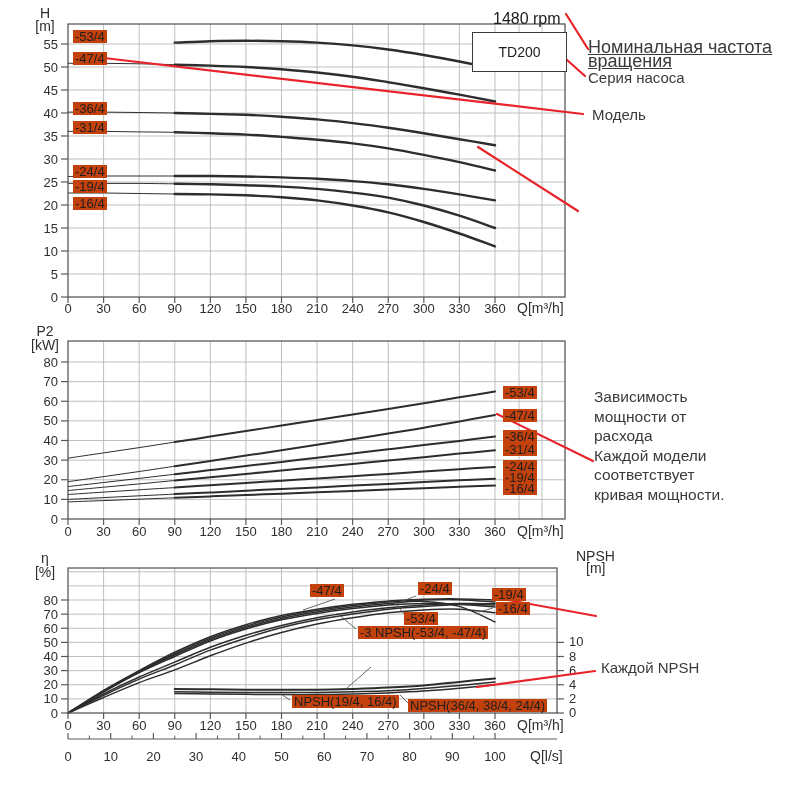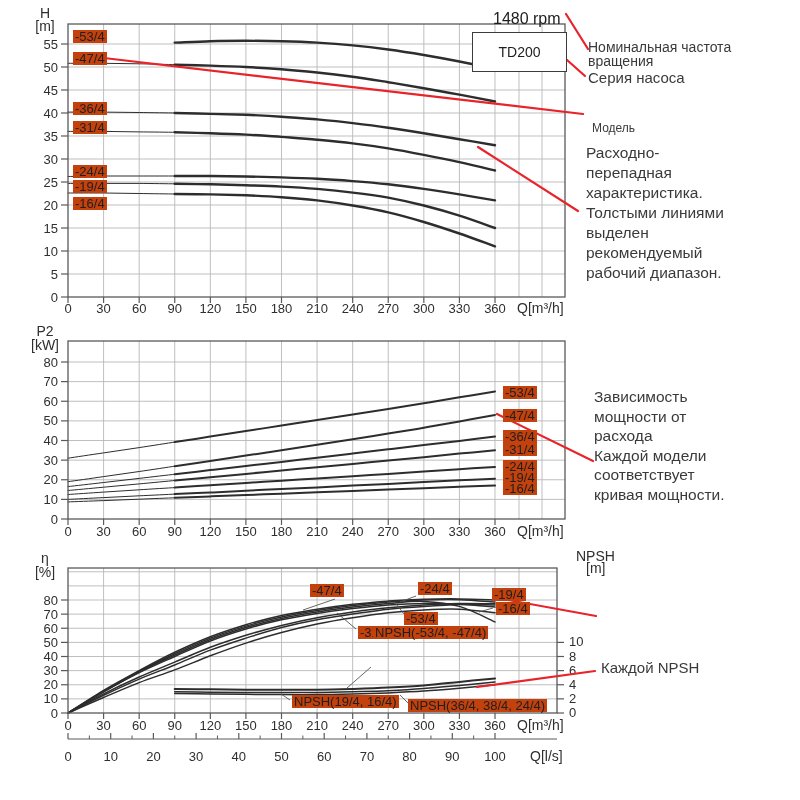--- a/index.html
+++ b/index.html
@@ -2,23 +2,23 @@
 <html><head>
 <meta charset="utf-8">
 <style>
   html,body{margin:0;padding:0;}
   body{width:800px;height:800px;background:#ffffff;
        font-family:"Liberation Sans","DejaVu Sans",sans-serif;color:#262626;}
   .stage{position:relative;width:800px;height:800px;overflow:hidden;background:#fff;}
   svg{position:absolute;left:0;top:0;}
   .ann{position:absolute;white-space:pre-line;color:#3a3a3a;}
   .rpm{left:493px;top:10px;font-size:16px;color:#1c1c1c;white-space:nowrap;}
-  .note-rpm{left:588px;top:40px;font-size:14px;line-height:14px;}
+  .note-rpm{left:588px;top:40px;font-size:18px;line-height:14px;text-decoration:underline;}
   .note-series{left:588px;top:69px;font-size:15px;}
-  .note-model{left:592px;top:121px;font-size:12px;}
+  .note-model{left:592px;top:106px;font-size:15px;}
   .note-hq{left:586px;top:143px;font-size:15.5px;line-height:20px;}
   .note-power{left:594px;top:387px;font-size:15.5px;line-height:19.5px;}
   .note-eta{left:598px;top:608px;font-size:15px;white-space:nowrap;}
   .note-npsh{left:601px;top:659px;font-size:15px;white-space:nowrap;}
   .td-box{position:absolute;left:472px;top:32px;width:93px;height:38px;
           border:1.5px solid #3c3c3c;background:#fff;display:flex;align-items:center;
           justify-content:center;font-size:14px;color:#1d1d1d;z-index:3;}
   .curve-label{position:absolute;background:#c2410c;padding:0 2px;font-size:13px;
                line-height:13px;color:#1f1f1f;white-space:nowrap;z-index:2;}
 </style>
@@ -378,27 +378,20 @@
   <div class="ann rpm">1480 rpm</div>
 
   <div class="td-box">
     <span>TD200</span>
   </div>
 
   <div class="ann note-rpm">Номинальная частота
 вращения</div>
   <div class="ann note-series">Серия насоса</div>
   <div class="ann note-model">Модель</div>
-  <div class="ann note-hq">Расходно-
-перепадная
-характеристика.
-Толстыми линиями
-выделен
-рекомендуемый
-рабочий диапазон.</div>
   <div class="ann note-power">Зависимость
 мощности от
 расхода
 Каждой модели
 соответствует
 кривая мощности.</div>
   <div class="ann note-npsh">Каждой NPSH</div>
 <span class="curve-label" style="left: 73px; top: 30px;">-53/4</span>
     <span class="curve-label" style="left: 73px; top: 52px;">-47/4</span>
     <span class="curve-label" style="left: 73px; top: 102px;">-36/4</span>

